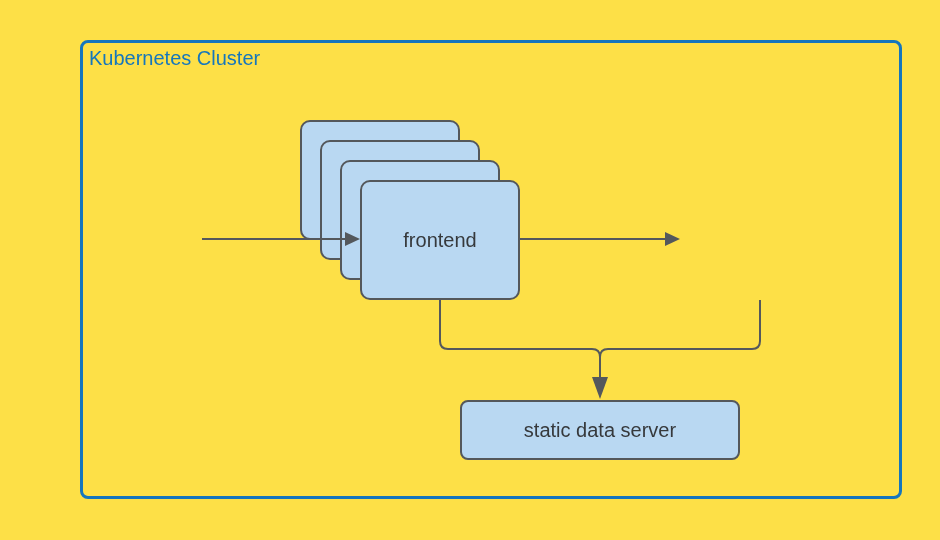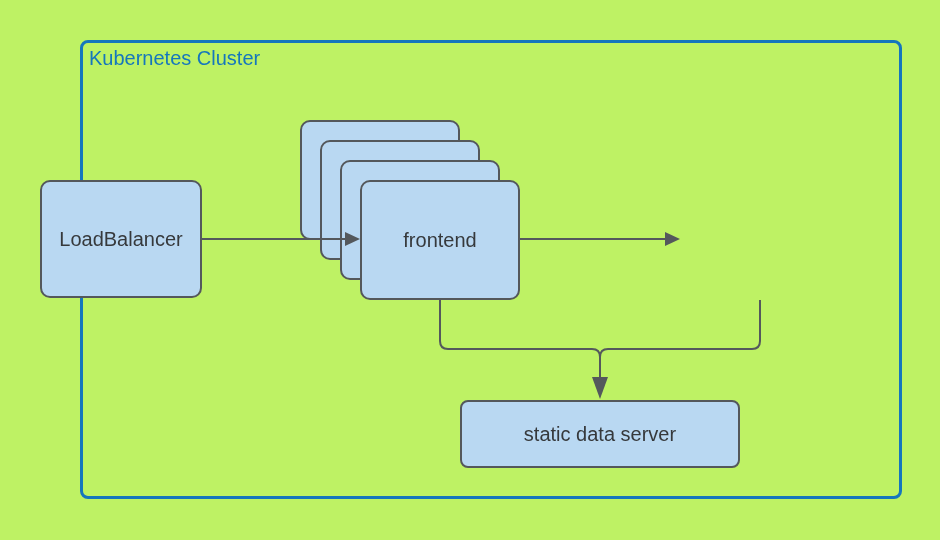--- a/index.html
+++ b/index.html
@@ -5,21 +5,21 @@
   html, body {
     margin: 0;
     padding: 0;
     background: #ffffff;
     font-family: "Liberation Sans", sans-serif;
   }
   .canvas {
     position: relative;
     width: 940px;
     height: 540px;
-    background: #bef264;
+    background: #fde047;
     overflow: hidden;
   }
   .cluster {
     position: absolute;
     left: 80px;
     top: 40px;
     width: 822px;
     height: 459px;
     border: 3px solid #1576bd;
     border-radius: 8px;
@@ -66,21 +66,21 @@
     z-index: 2;
   }
   .stack-frontend { left: 300px; top: 120px; }
   .stack-backend  { left: 620px; top: 120px; }
   .stack .node { position: absolute; width: 160px; height: 120px; }
   .stack .main { left: 60px; top: 60px; }
   .static-node {
     left: 460px;
     top: 400px;
     width: 280px;
-    height: 68px;
+    height: 60px;
     border-radius: 8px;
   }
   .connector-layer {
     position: absolute;
     left: 0;
     top: 0;
     width: 940px;
     height: 540px;
     z-index: 3;
     pointer-events: none;
@@ -98,23 +98,20 @@
 </style>
 </head>
 <body>
 
 <div class="canvas">
 
   <div class="cluster">
     <div class="cluster-label">Kubernetes Cluster</div>
   </div>
 
-  <div class="node lb-node centered">
-    <span class="node-label">LoadBalancer</span>
-  </div>
 
   <div class="stack stack-frontend">
     <div class="node" style="left: 0px; top: 0px;"></div>
       <div class="node" style="left: 20px; top: 20px;"></div>
       <div class="node" style="left: 40px; top: 40px;"></div>
       <div class="node main centered">
       <span class="node-label">frontend</span>
     </div>
   </div>
 

